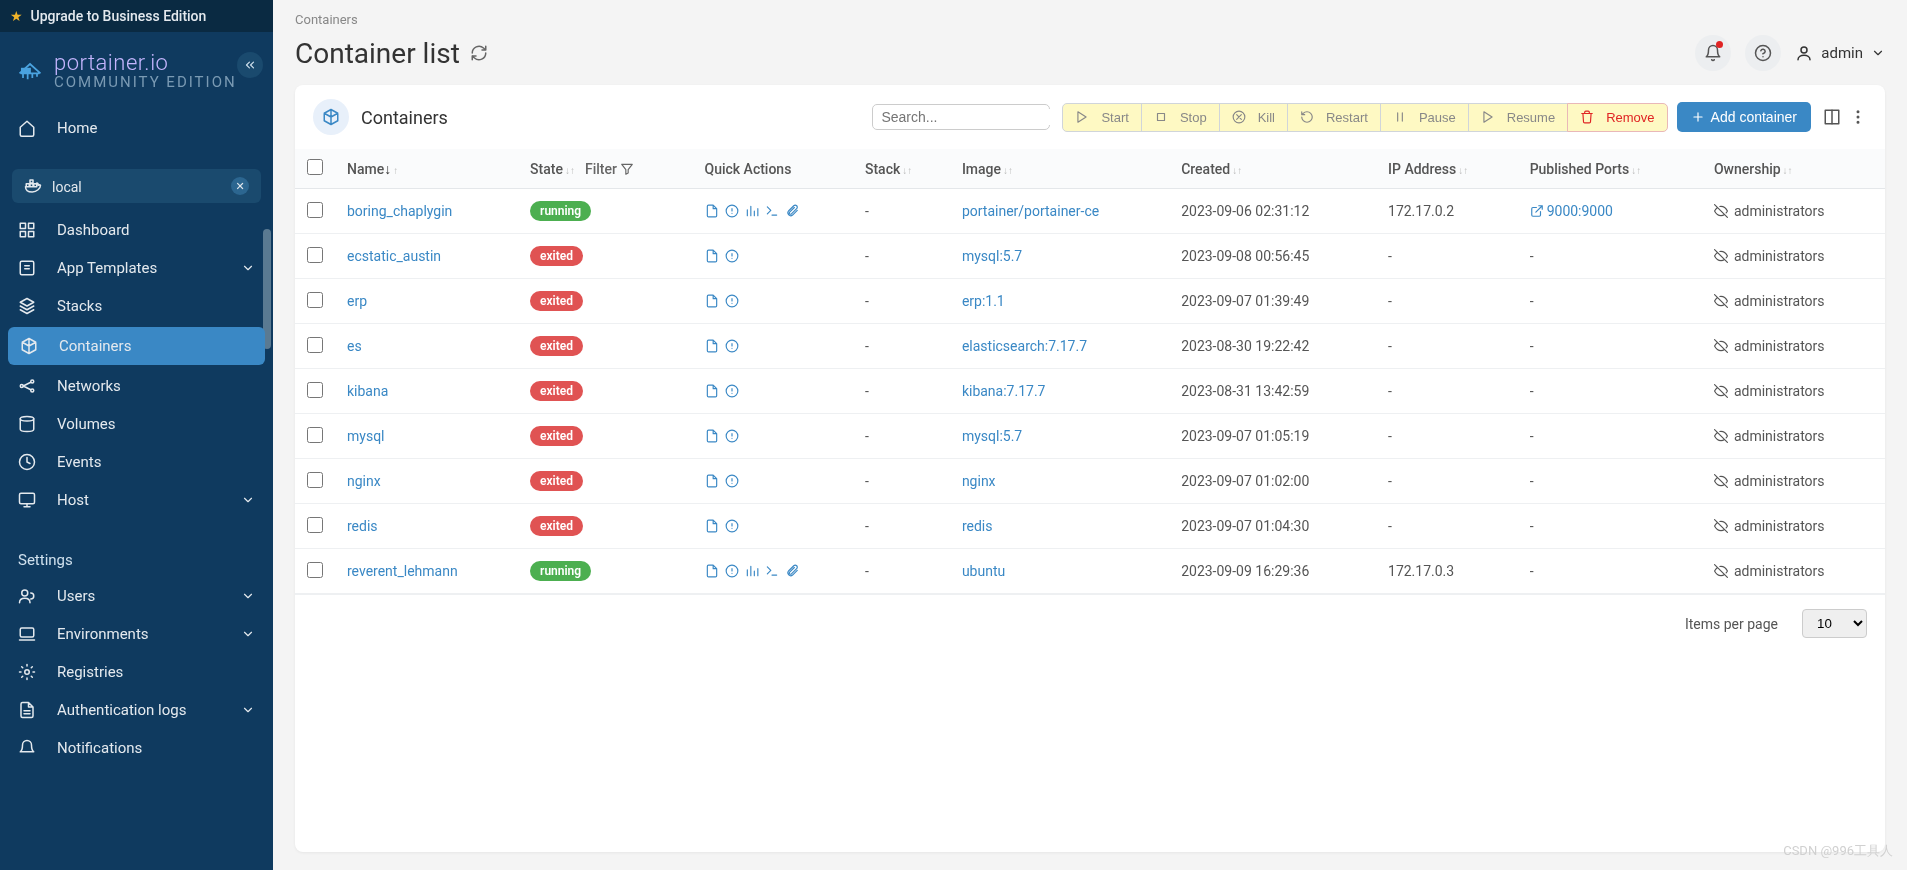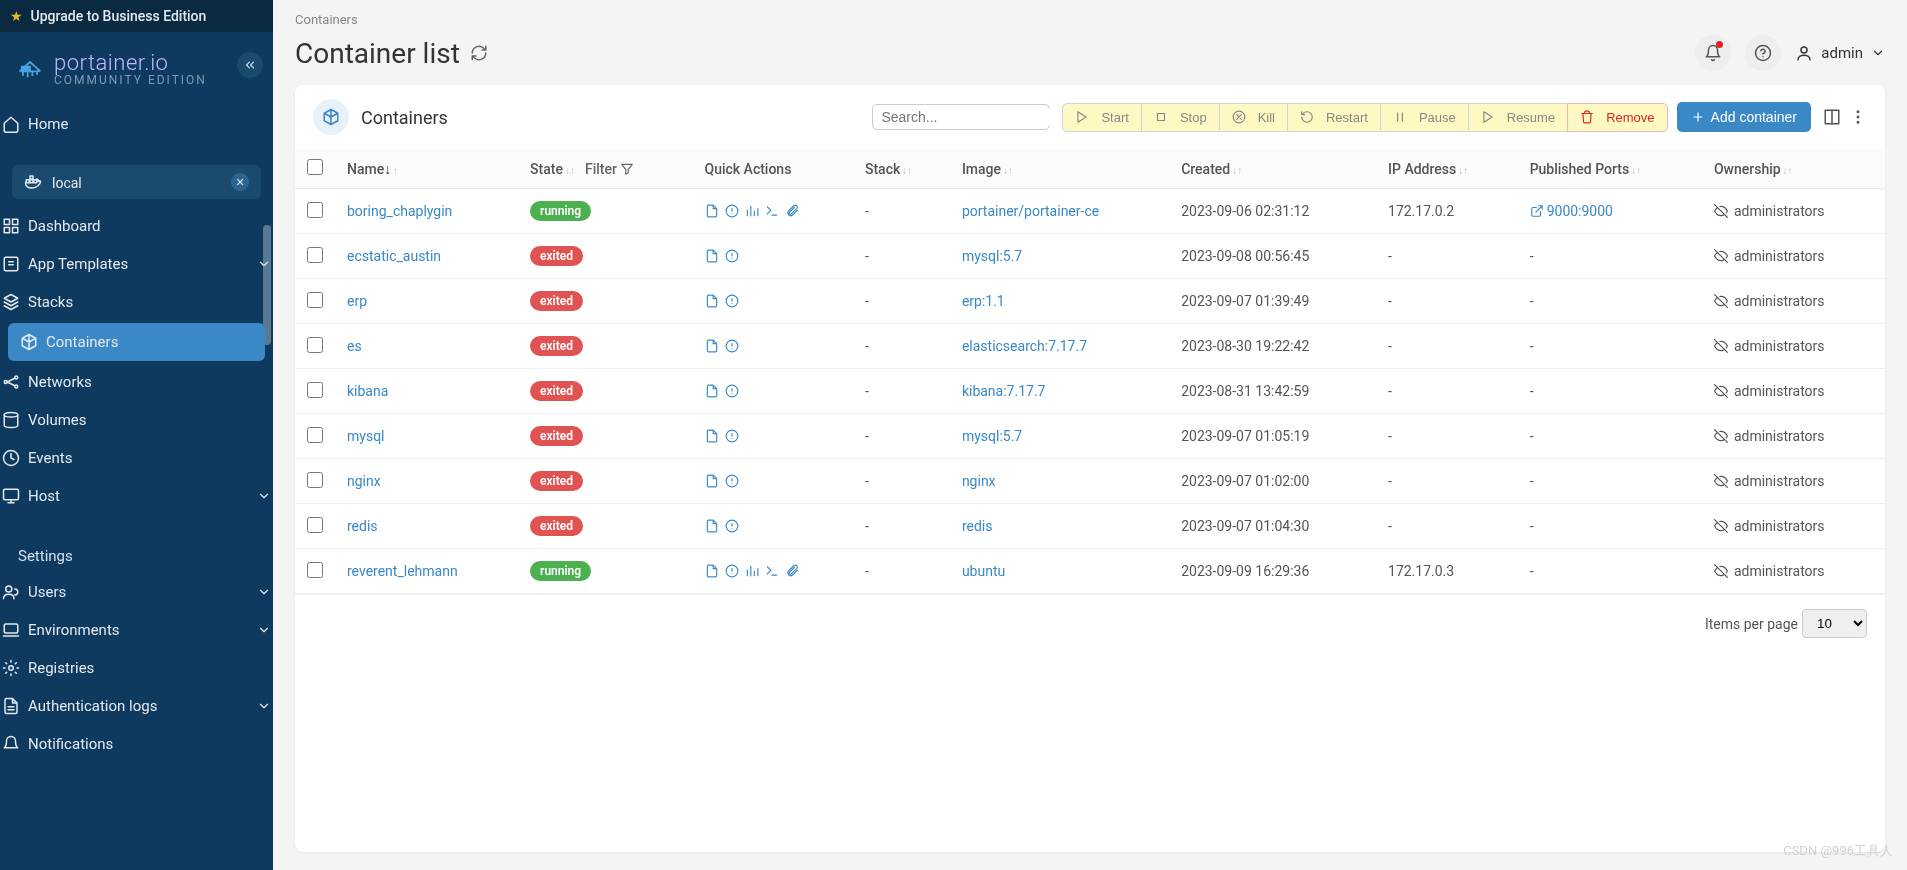--- a/index.html
+++ b/index.html
@@ -6,24 +6,24 @@
 body { font-family: -apple-system, BlinkMacSystemFont, "Segoe UI", Roboto, sans-serif; font-size: 14px; color: #333; background: #f4f4f4; }
 .app { display: flex; height: 100vh; }
 
 
 .sidebar { width: 273px; background: #0f3a5f; color: #e4e9ee; display: flex; flex-direction: column; position: relative; }
 .upgrade-bar { background: #0a2a42; padding: 8px 10px; display: flex; align-items: center; gap: 8px; font-size: 14px; font-weight: 500; }
 .upgrade-star { color: #f0b429; }
 .logo-row { display: flex; align-items: center; padding: 18px 16px; gap: 10px; position: relative; }
 .logo-icon { width: 28px; height: 28px; }
 .logo-text { color: #c4b5fd; font-size: 22px; font-weight: 300; letter-spacing:.5px; }
-.logo-sub { color: #7a9ab3; font-size: 12px; letter-spacing: 2px; margin-top: -2px; }
+.logo-sub { color: #7a9ab3; font-size: 15px; letter-spacing: 2px; margin-top: -2px; }
 .collapse-btn { position: absolute; right: 10px; top: 20px; width: 26px; height: 26px; background: #1a4a6e; border-radius: 50%; display:flex; align-items:center; justify-content:center; color:#cfe0ed; cursor:pointer; }
 .sidebar-scroll { flex:1; overflow-y:auto; position:relative; }
-.nav-item { display: flex; align-items: center; padding: 10px 2px; gap: 8px; color: #e4e9ee; cursor: pointer; font-size: 15px; position:relative; }
+.nav-item { display: flex; align-items: center; padding: 10px 18px; gap: 21px; color: #e4e9ee; cursor: pointer; font-size: 15px; position:relative; }
 .nav-item.active { background: #3a88c5; border-radius: 6px; margin: 2px 8px; padding-left:12px; }
 .nav-item .chev { margin-left: auto; }
 .env-sel { background:#1a4a6e; margin:8px 12px; border-radius:6px; padding:8px 12px; display:flex; align-items:flex-end; gap:10px; }
 .env-close { margin-left:auto; width:18px; height:18px; background:#2c6690; border-radius:50%; display:flex; align-items:center; justify-content:center; font-size:11px; cursor:pointer; }
 .settings-hdr { padding: 18px 18px 8px; color:#cfe0ed; font-size:15px; }
 .nav-spacer { height:14px; }
 .scrollbar-track { position:absolute; right:2px; top:120px; width:8px; height:120px; background:#5a7a92; border-radius:4px; }
 
 
 .main { flex:1; display:flex; flex-direction:column; background:#f4f4f4; overflow:hidden; }
@@ -65,21 +65,21 @@
 .badge { display:inline-block; padding:3px 10px; border-radius:12px; color:#fff; font-size:12px; font-weight:600; }
 .badge.running { background:#4caf50; }
 .badge.exited { background:#e05353; }
 .qa-icons { display:flex; gap:6px; color:#3a88c5; }
 .qa-icons span { cursor:pointer; }
 .port-link { color:#3a88c5; cursor:pointer; }
 .port-ext { margin-right:3px; }
 .owner-cell { display:flex; align-items:center; gap:6px; color:#555; }
 .chk { width:16px; height:16px; }
 
-.card-foot { display:flex; align-items:center; justify-content:flex-end; padding:14px 18px; gap:4px; color:#555; font-size:14px; border-top:1px solid #eef0f2; }
+.card-foot { display:flex; align-items:center; justify-content:flex-end; padding:14px 18px; gap:24px; color:#555; font-size:14px; border-top:1px solid #eef0f2; }
 .page-sel { border:1px solid #ccc; border-radius:4px; padding:5px 18px 5px 10px; }
 
 .watermark { position:fixed; right:14px; bottom:10px; color:#d0d0d0; font-size:13px; pointer-events:none; }
 
 svg { display:block; }
 .ico { width:18px; height:18px; stroke:currentColor; fill:none; stroke-width:2; stroke-linecap:round; stroke-linejoin:round; }
 .ico-sm { width:14px; height:14px; }
 </style>
 </head>
 <body>

